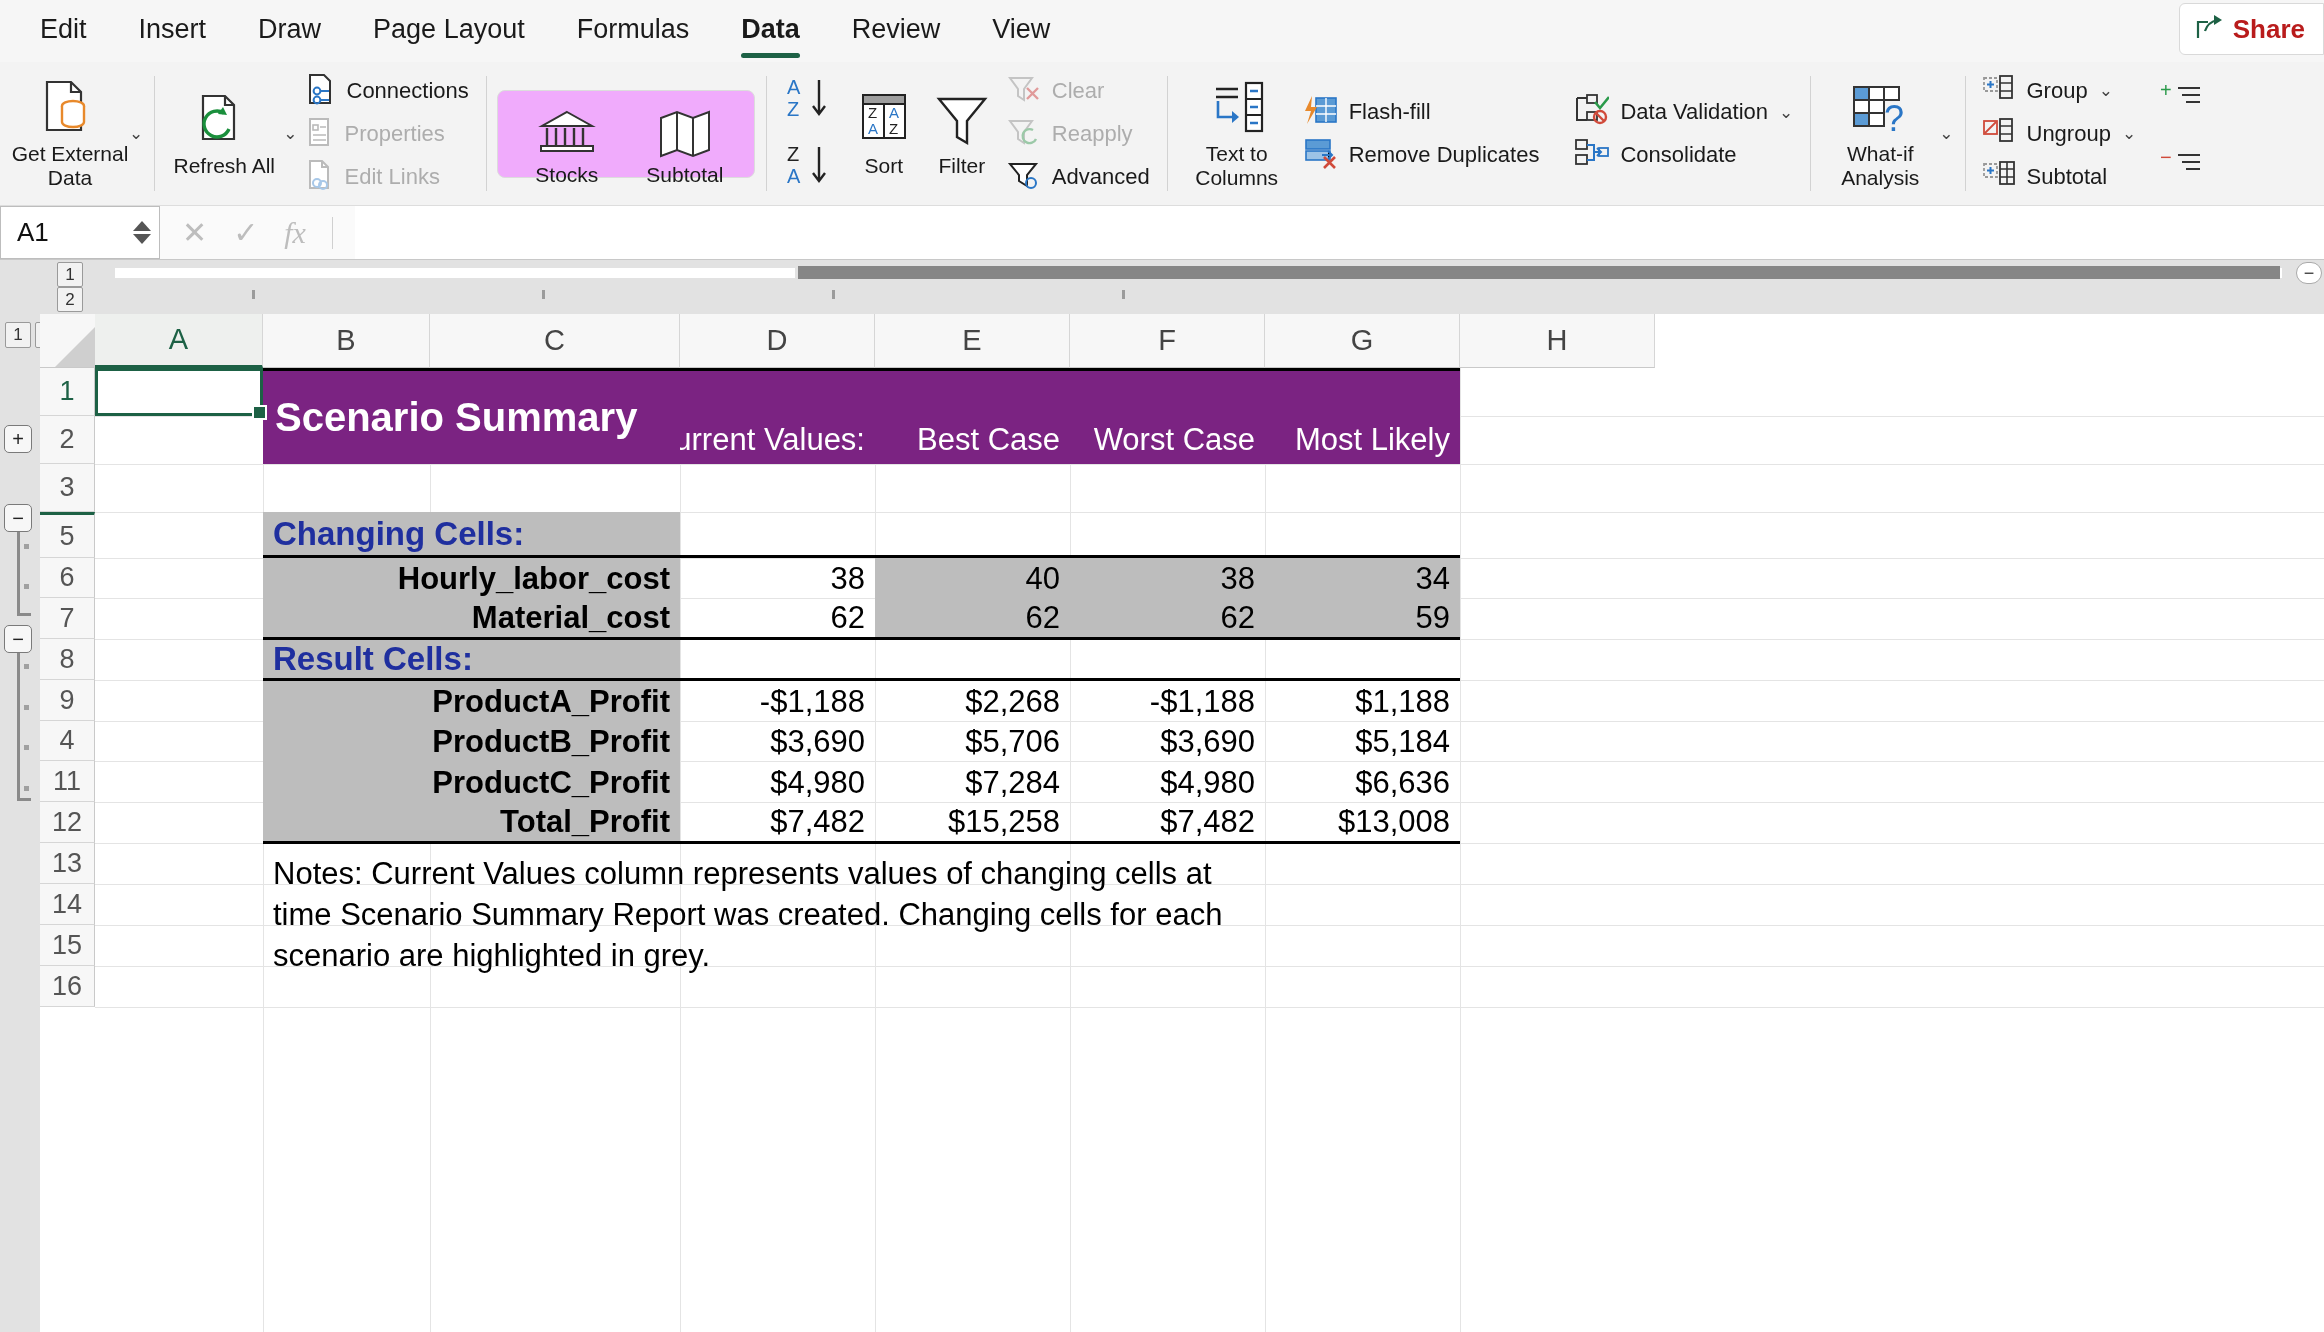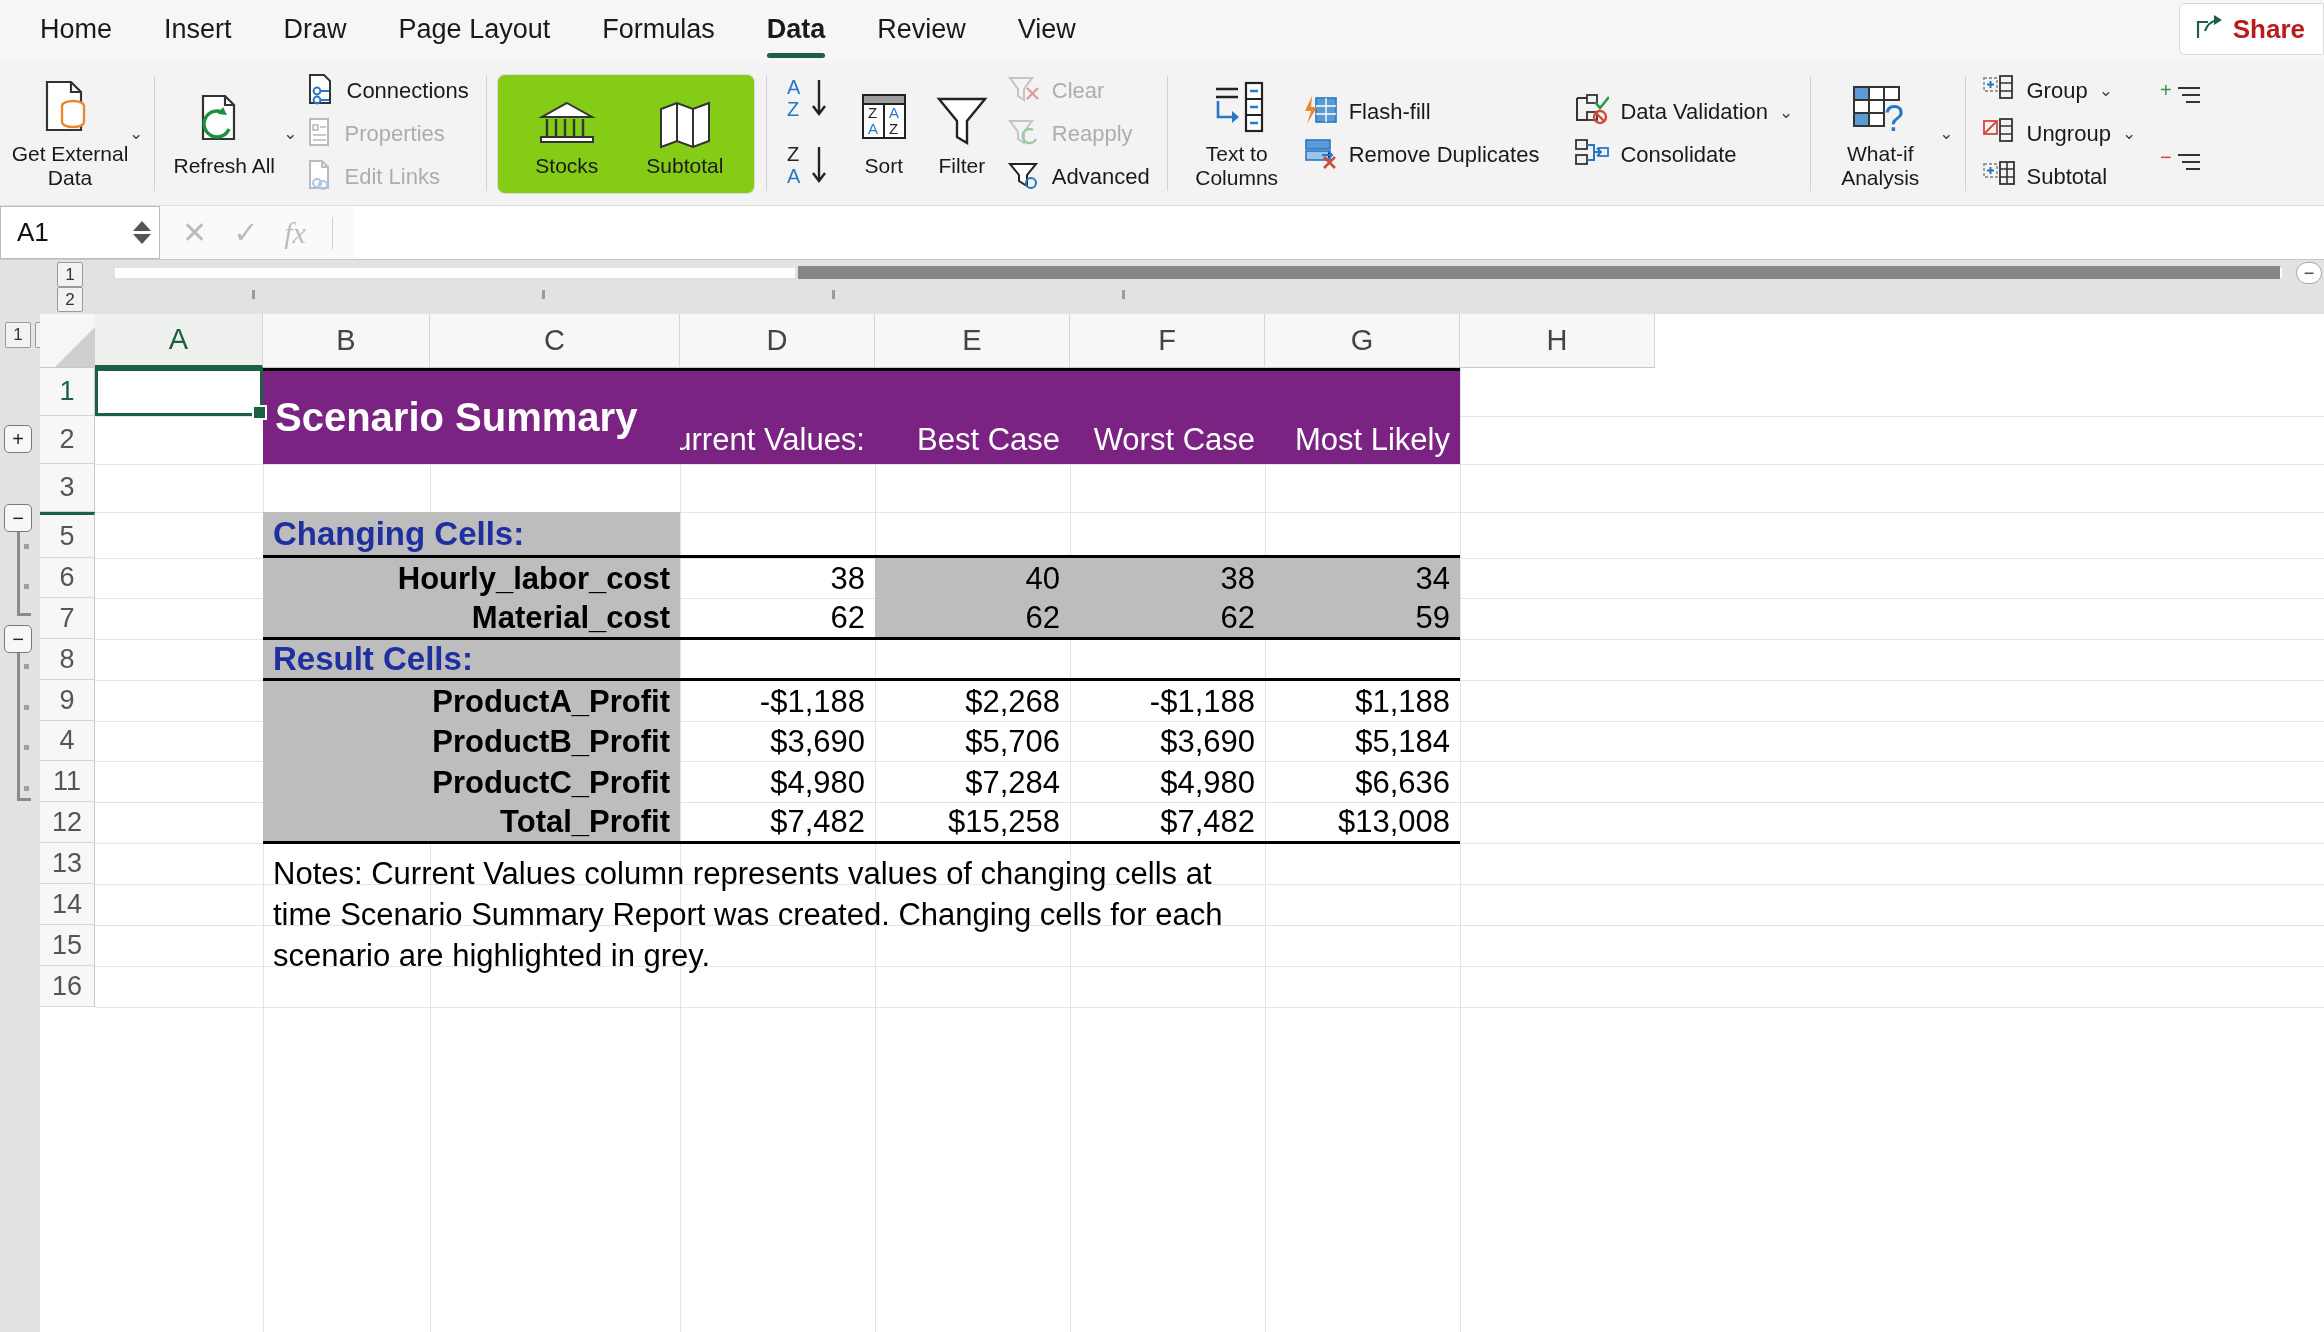--- a/index.html
+++ b/index.html
@@ -27,22 +27,22 @@
     width:1px; background:#d2d2d2; }
   .big-btn { display:flex; flex-direction:column; align-items:center; justify-content:center;
     width:118px; height:132px; gap:3px; }
   .big-btn .glyph { height:62px; display:flex; align-items:flex-end; }
   .big-btn .cap { font-size:21px; color:#1a1a1a; text-align:center; line-height:1.12; }
   .vstack { display:flex; flex-direction:column; justify-content:center; height:132px; gap:3px; }
   .srow { display:flex; align-items:center; gap:11px; height:40px; padding:0 6px; }
   .srow .cap { font-size:22px; color:#1a1a1a; white-space:nowrap; }
   .srow.dim .cap { color:#adadad; }
   .chev { font-size:17px; color:#444; }
-  .card { border:1px solid #dcdcdc; border-radius:8px; background:#84cc16;
-    display:flex; align-items:center; height:120px; padding:0 10px; }
+  .card { border:1px solid #dcdcdc; border-radius:8px; background:#f0abfc;
+    display:flex; height:88px; padding:0 10px; }
 
   
   .fbar { height:54px; background:#fafafa; display:flex; align-items:stretch;
     border-bottom:1px solid #c8c8c8; }
   .namebox { width:160px; background:#fff; border:1px solid #bdbdbd; display:flex;
     align-items:center; justify-content:space-between; padding:0 8px 0 16px; }
   .namebox .nb-txt { font-size:26px; color:#111; }
   .spin { display:flex; flex-direction:column; gap:3px; }
   .spin i { display:block; width:0; height:0; border-left:9px solid transparent;
     border-right:9px solid transparent; }
@@ -118,21 +118,21 @@
   .blue { color:#1f2f9f; }
   .title-cell { font-size:40px; font-weight:bold; }
   .hdr-cell { font-size:31px; }
   .bbot { border-bottom:3px solid #000; }
   .note { position:absolute; font-size:31px; color:#000; white-space:nowrap; }
 </style>
 </head>
 <body>
 
 <div class="ribbon-tabs">
-  <div class="tab">Home</div>
+  <div class="tab">Edit</div>
   <div class="tab">Insert</div>
   <div class="tab">Draw</div>
   <div class="tab">Page Layout</div>
   <div class="tab">Formulas</div>
   <div class="tab active">Data</div>
   <div class="tab">Review</div>
   <div class="tab">View</div>
   <div class="share-btn">
     <span>
       <svg width="28" height="26" viewBox="0 0 28 26">

